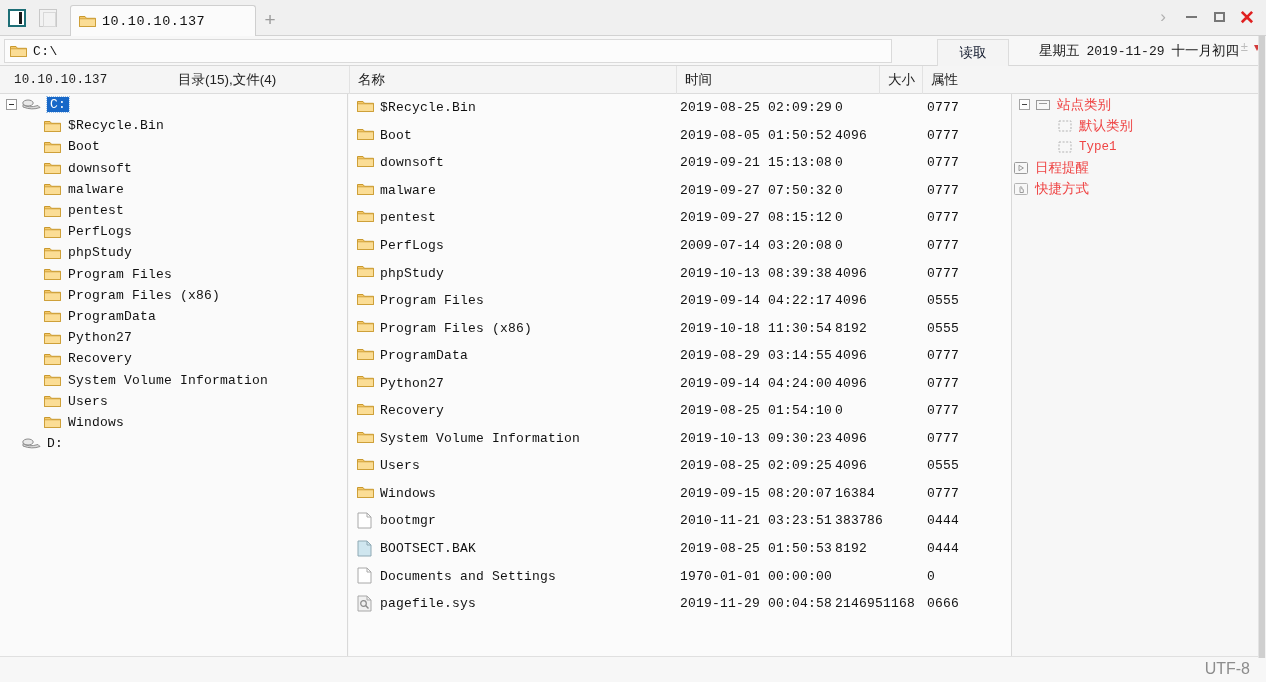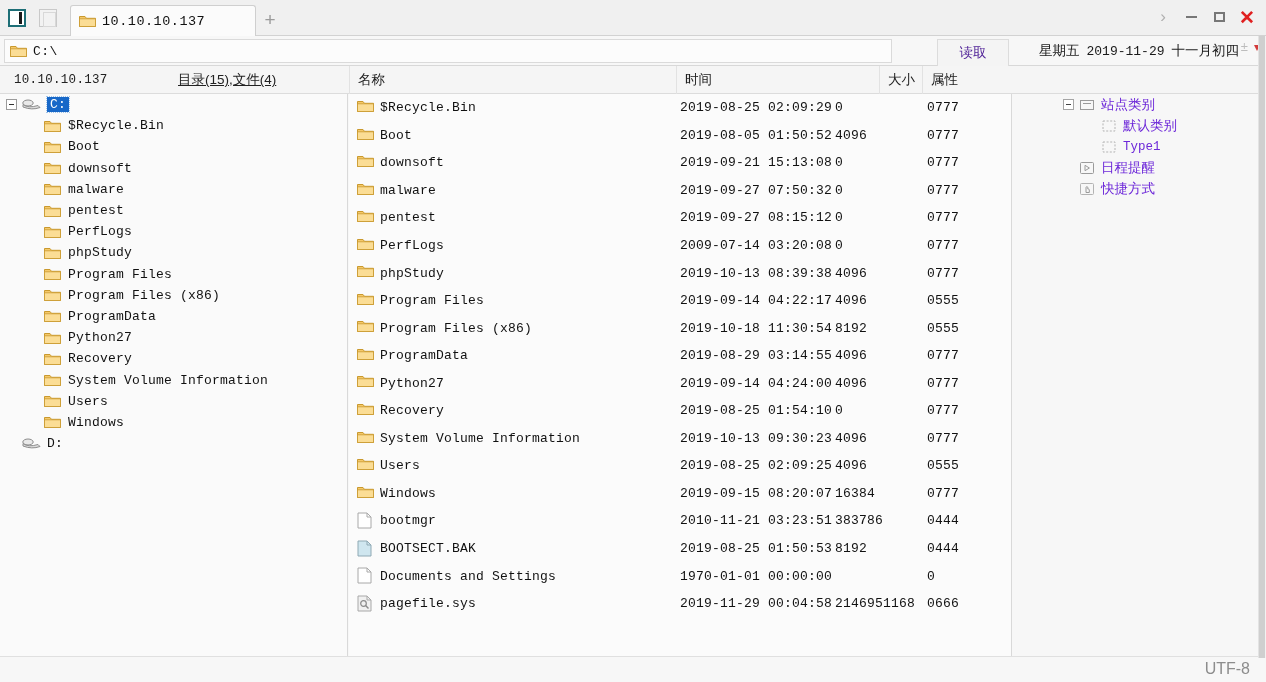--- a/index.html
+++ b/index.html
@@ -106,21 +106,21 @@
     position: absolute; right: 6px; top: 3px;
     display: flex; align-items: center; gap: 6px;
     color: #b9b9b9; font-size: 13px;
   }
   .pm { color: #bdbdbd; font-size: 13px; }
   .caret-red { color: #d23b3b; font-size: 12px; }
   .readbtn {
     position: absolute; left: 937px; top: 3px;
     width: 72px; height: 28px;
     background: #f4f4f4; border: 1px solid #dcdcdc;
-    color: #4c1d95; font-size: 13.5px;
+    color: #0f172a; font-size: 13.5px;
     display: flex; align-items: center; justify-content: center;
   }
   .datebar {
     position: absolute; left: 1016px; top: 3px;
     width: 246px; height: 24px;
     display: flex; align-items: center; justify-content: center;
     gap: 7px;
     font-size: 13.5px; color: #1a1a1a;
   }
   .datebar .dnum { font-family: "Liberation Mono", monospace; font-size: 13px; }
@@ -208,33 +208,32 @@
   }
   .f-ico { position: absolute; left: 8px; top: 5px; }
   .f-name { position: absolute; left: 31px; }
   .f-time { position: absolute; left: 331px; }
   .f-size { position: absolute; left: 486px; }
   .f-attr { position: absolute; left: 578px; }
 
   
   .srow {
     display: flex; align-items: center; height: 21px;
-    font-size: 13.5px; color: #6d28d9;
+    font-size: 13.5px; color: #ef4444;
     white-space: nowrap;
-    margin-left: 44px;
   }
   .s-exp {
     width: 11px; height: 11px; margin-left: 6px; margin-right: 5px;
     border: 1px solid #a5a5a5; background: #fff; position: relative; flex: 0 0 auto;
   }
   .s-exp::before {
     content: ""; position: absolute; left: 2px; top: 4px; width: 5px; height: 1px; background: #444;
   }
   .s-ico { width: 16px; height: 14px; margin-right: 6px; flex: 0 0 auto; }
-  .s-ind1 { padding-left: 22px; }
+  .s-ind1 { }
   .s-ind2 { padding-left: 44px; }
   .s-mono { font-family: "Liberation Mono", monospace; font-size: 12.5px; }
 
   
   .footer {
     position: absolute; left: 0; top: 658px; width: 1266px; height: 24px;
     background: #f7f7f7;
   }
   .utf {
     position: absolute; right: 16px; top: 2px;
@@ -290,21 +289,21 @@
     <div class="readbtn">读取</div>
     <div class="datebar">
       <span>星期五</span>
       <span class="dnum">2019-11-29</span>
       <span>十一月初四</span>
     </div>
   </div>
 
   <div class="colhdr">
     <div class="ch ch-mono" style="left:14px;">10.10.10.137</div>
-    <div class="ch" style="left:178px;text-decoration:underline;">目录(15),文件(4)</div>
+    <div class="ch" style="left:178px;">目录(15),文件(4)</div>
     <div class="ch sep" style="left:349px;width:338px;">名称</div>
     <div class="ch sep" style="left:676px;width:152px;">时间</div>
     <div class="ch sep" style="left:835px;width:80px;margin-left:44px;">大小</div>
     <div class="ch sep" style="left:922px;width:90px;">属性</div>
   </div>
 
   <div class="tree-panel">
     <div class="trow ind-0">
       <span class="exp"></span>
       <svg class="drive-ico" width="19" height="13" viewBox="0 0 19 13">

